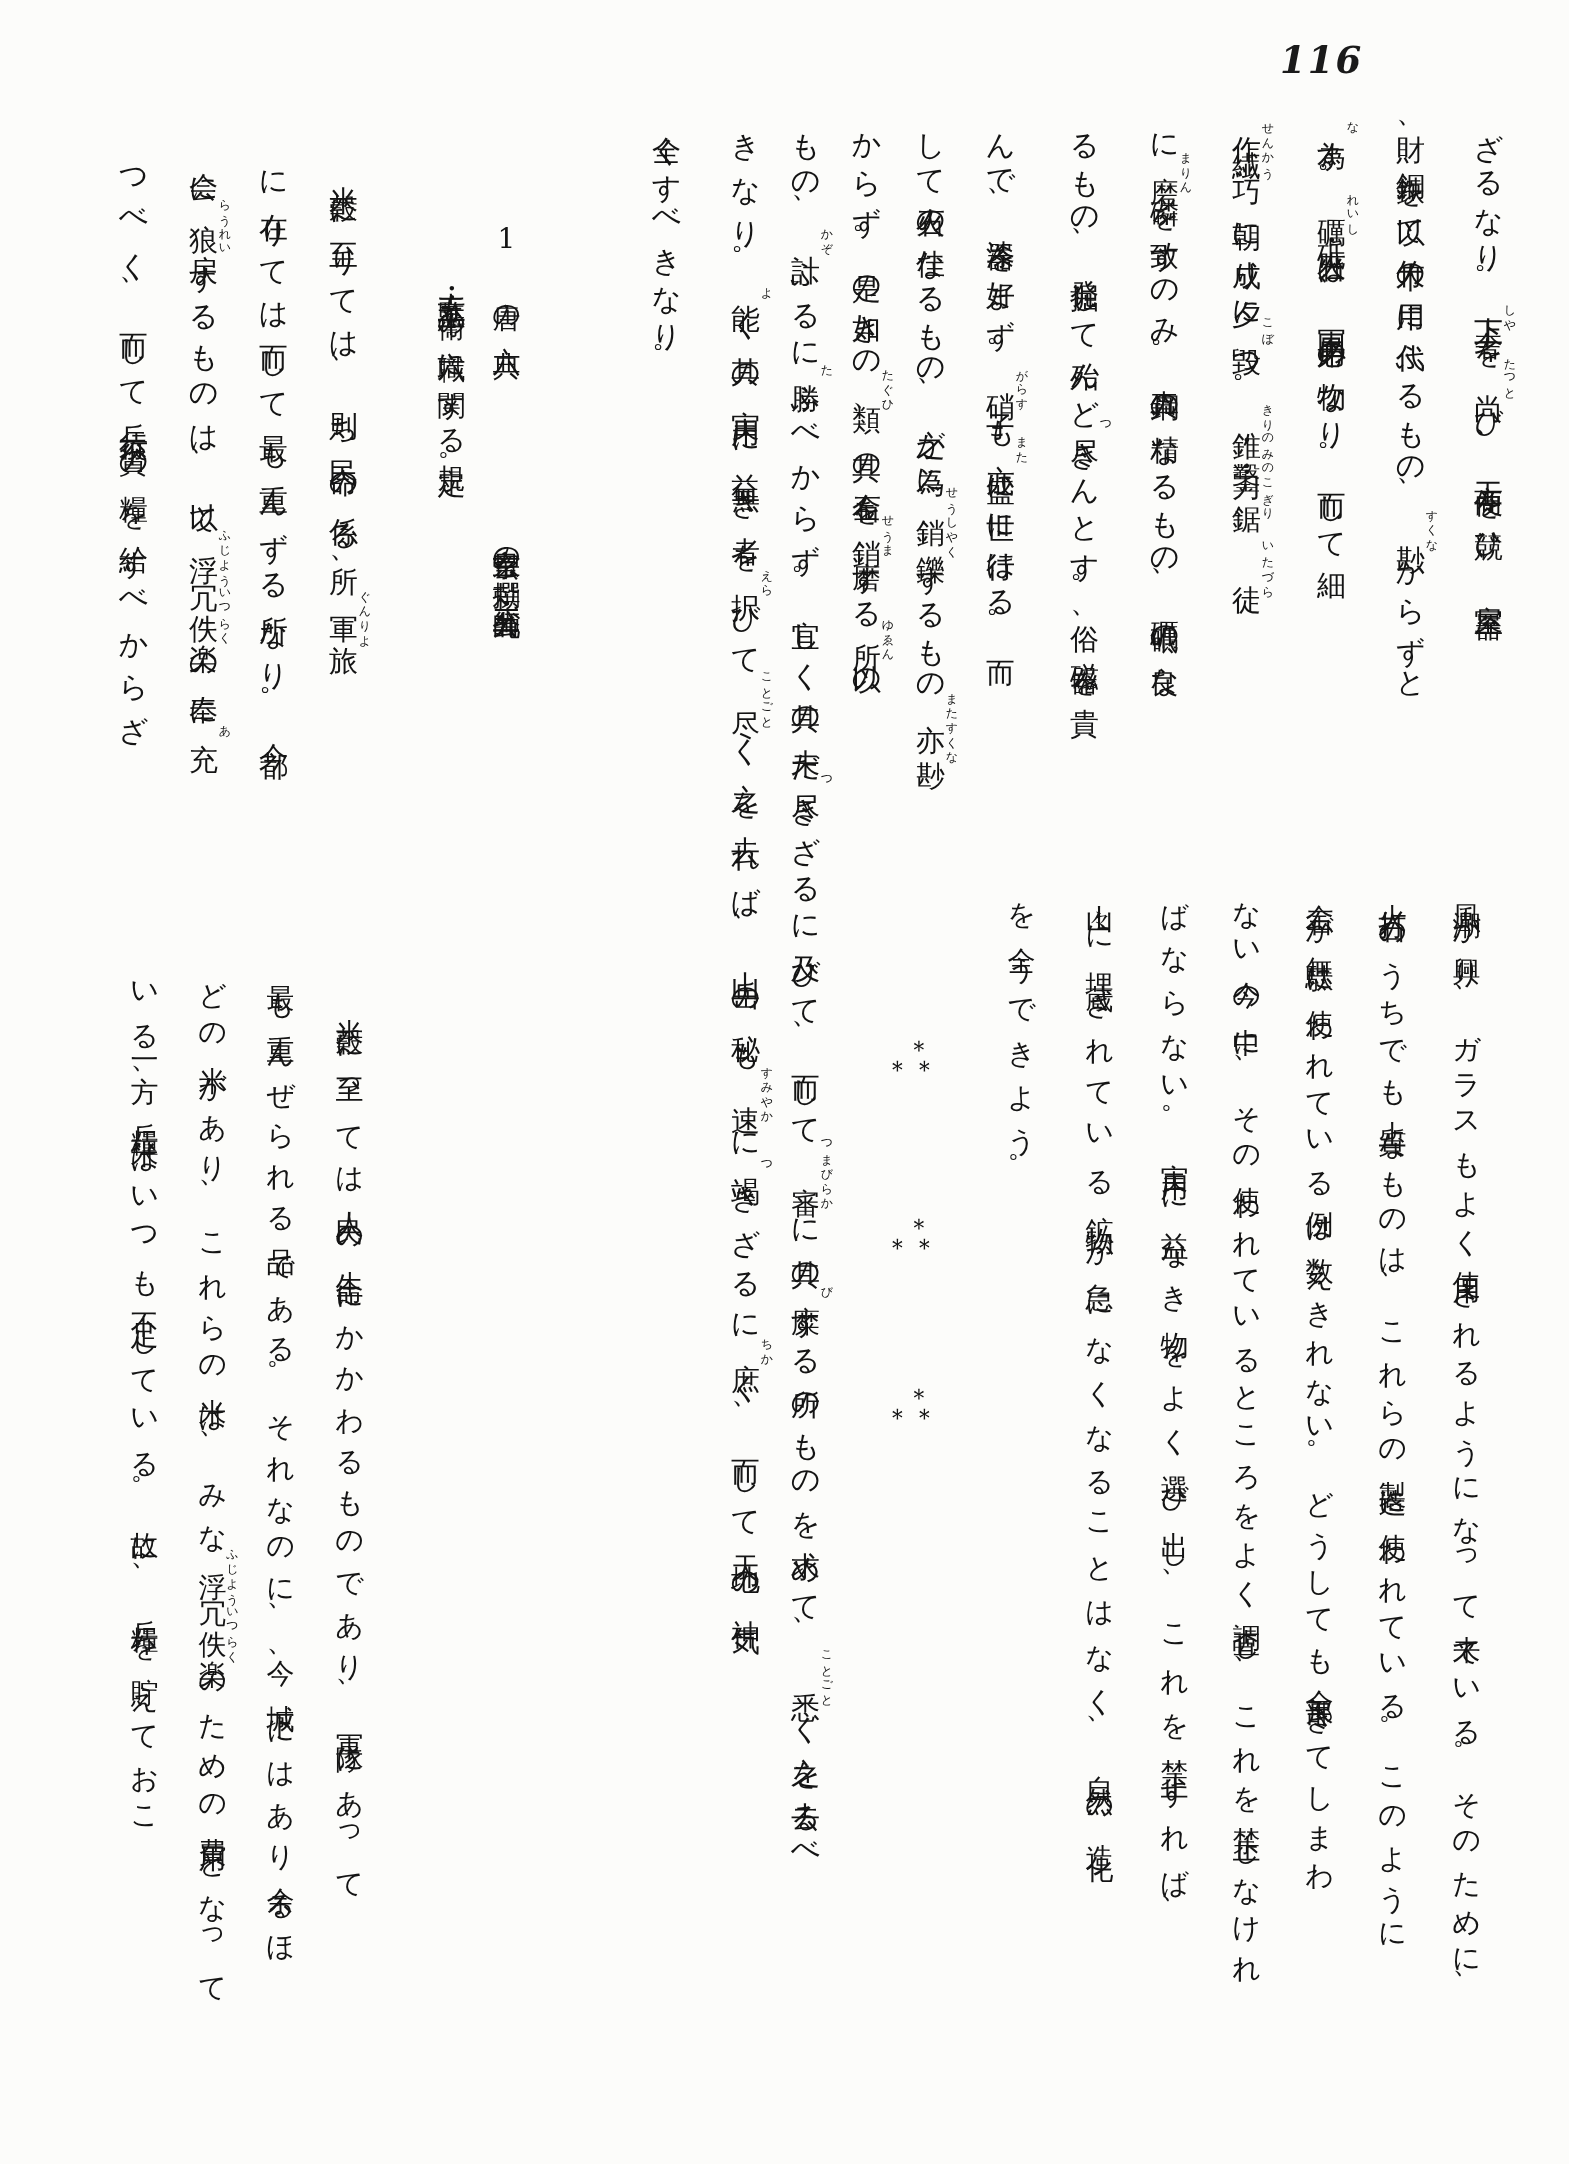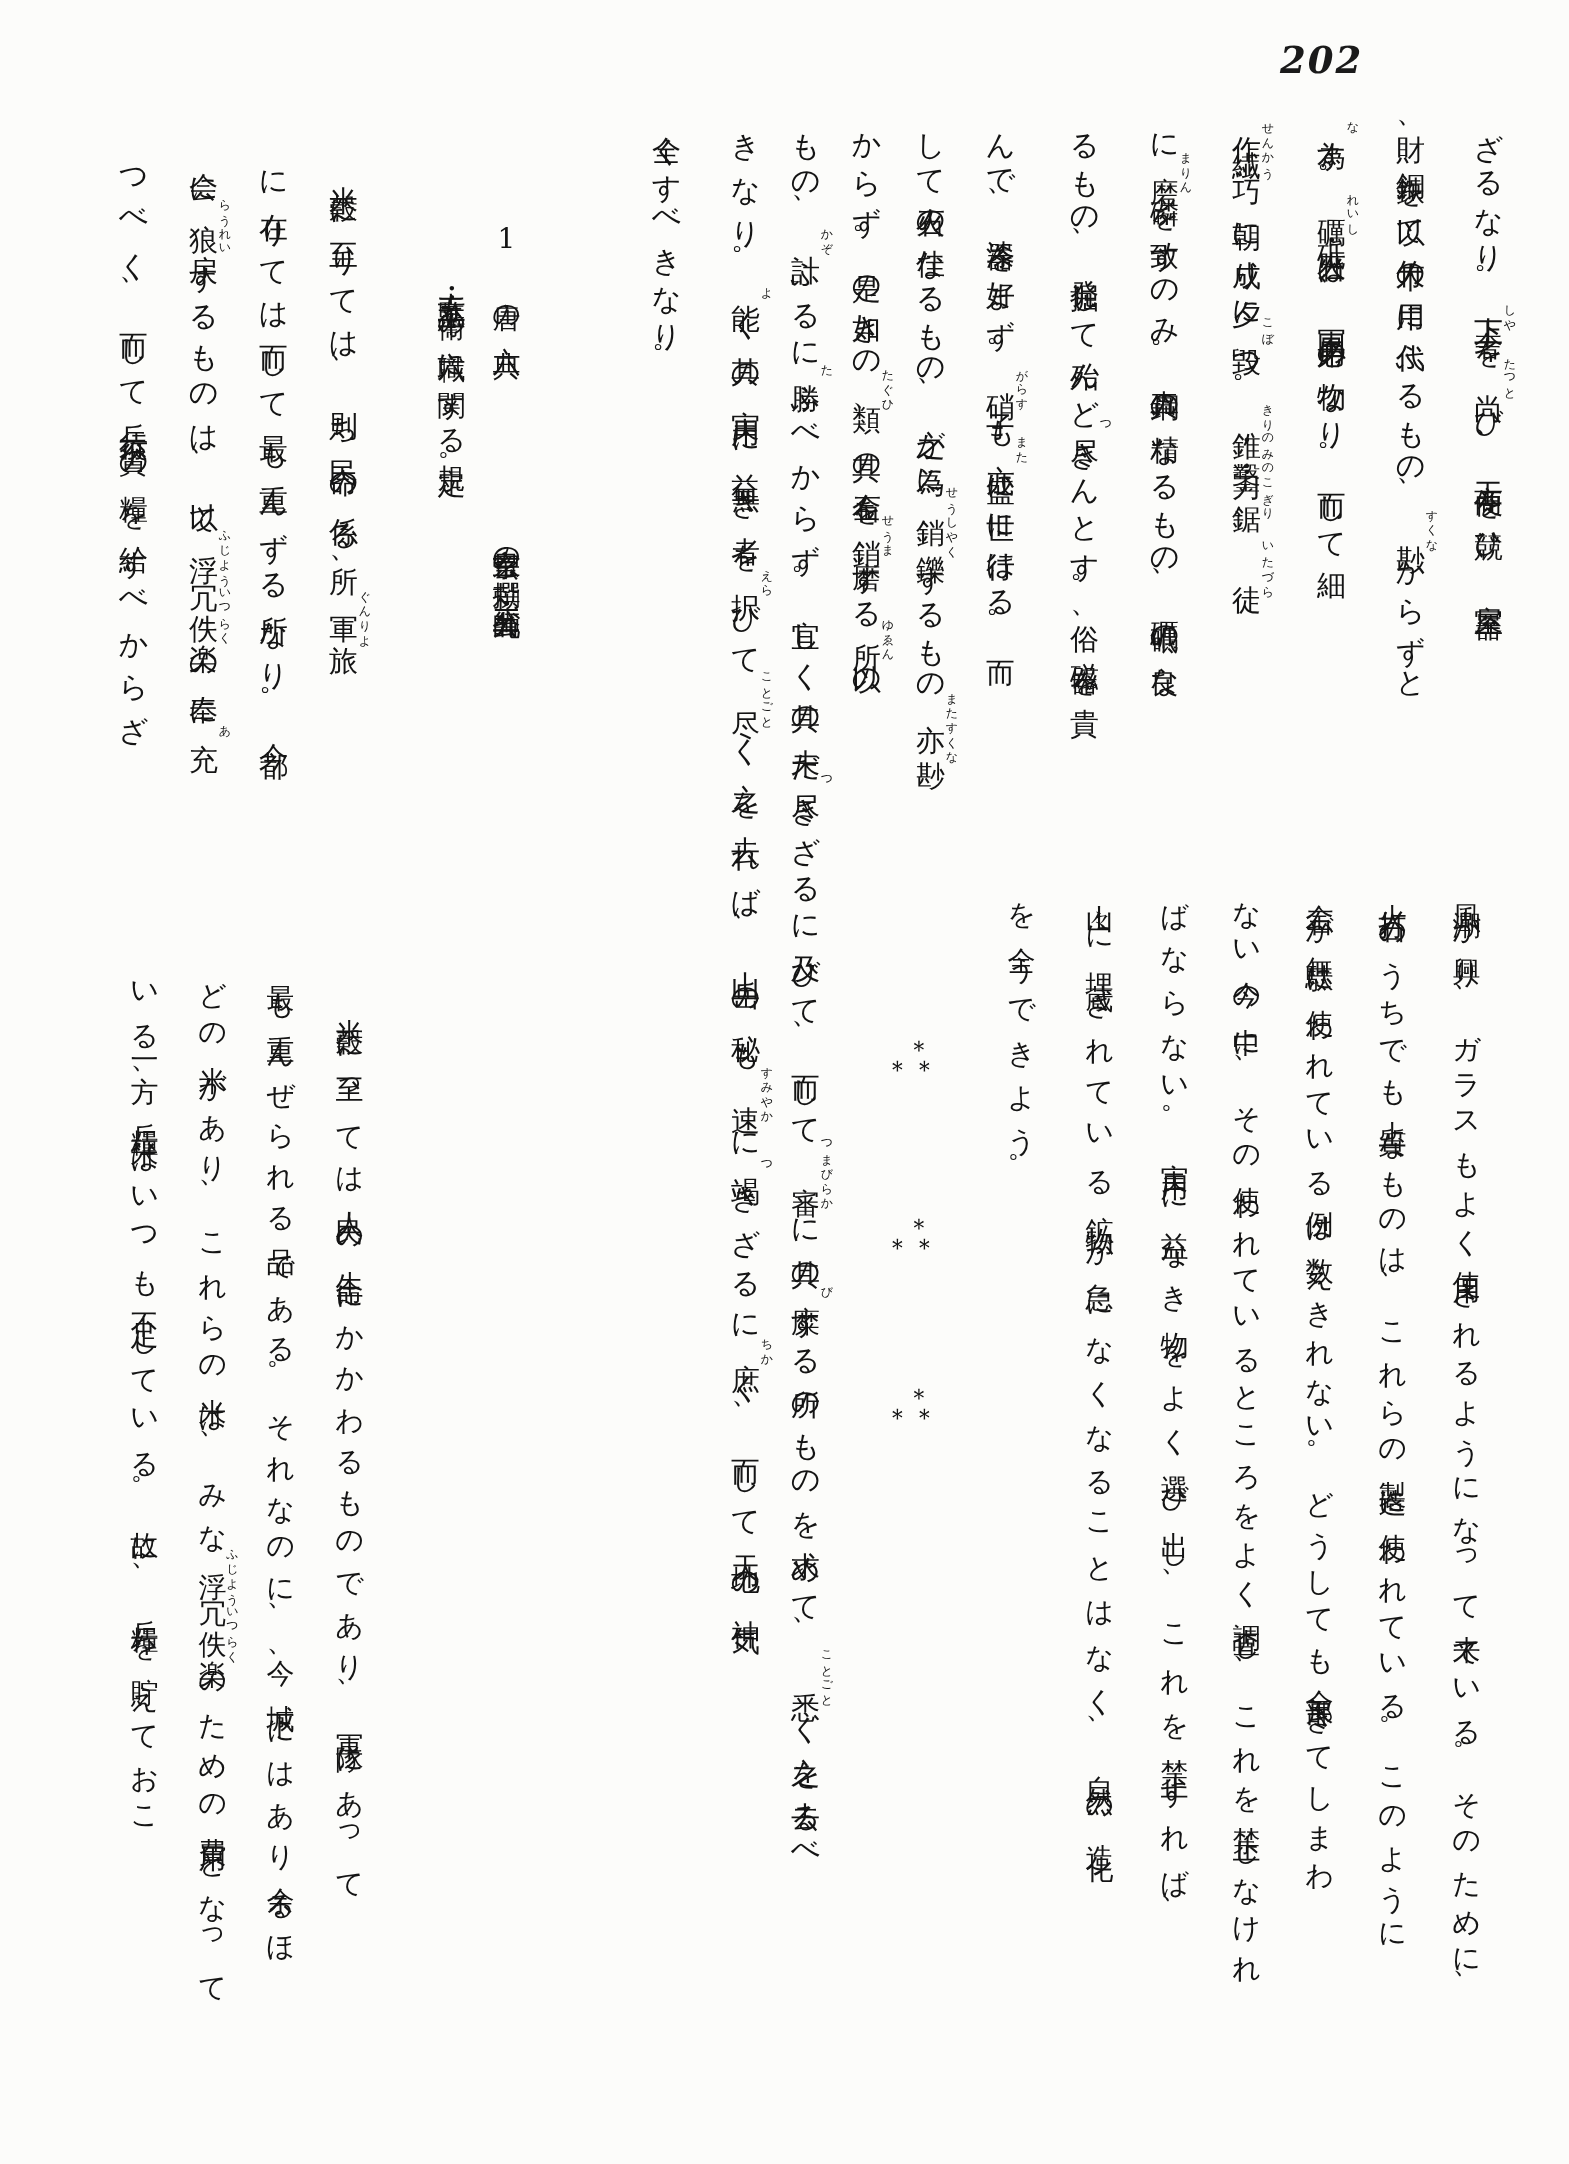--- a/index.html
+++ b/index.html
@@ -44,21 +44,21 @@
     line-height:20px;
     color:#141414;
   }
   .asterism .a-top{display:block;padding-left:14px;}
   .asterism .a-bot{display:block;letter-spacing:2px;}
 </style>
 </head>
 <body>
 
 <div class="page">
-  <div class="pagenum" style="left: 1280px; top: 38px;">202</div>
+  <div class="pagenum" style="left: 1280px; top: 38px;">116</div>
   <div>
       <div class="vcol" style="left: 1474px; top: 113px; font-size: 29px; letter-spacing: 4px;"><span>ざるなり。上下</span><ruby><span>奢</span><rt>しや</rt></ruby><span>を</span><ruby><span>尚</span><rt>たつと</rt></ruby><span>び、工商便を競ひ、室屋器</span></div>
       <div class="vcol" style="left: 1396px; top: 113px; font-size: 29px; letter-spacing: 4px;"><span>財、銅鉄を以て竹木の用に代ふるもの、</span><ruby><span>尠</span><rt>すくな</rt></ruby><span>からずと</span></div>
       <div class="vcol" style="left: 1317px; top: 113px; font-size: 29px; letter-spacing: 4px;"><ruby><span>為</span><rt>な</rt></ruby><span>す。</span><ruby><span>礪砥</span><rt>れいし</rt></ruby><span>・火石は、軍国必用の物なり。而して細</span></div>
       <div class="vcol" style="left: 1232px; top: 113px; font-size: 29px; letter-spacing: 3px;"><span>作</span><ruby><span>繊巧</span><rt>せんかう</rt></ruby><span>、朝に成り夕に</span><ruby><span>毀</span><rt>こぼ</rt></ruby><span>つ。</span><ruby><span>錐</span><rt>きり</rt></ruby><span>・</span><ruby><span>鑿</span><rt>のみ</rt></ruby><span>・刀・</span><ruby><span>鋸</span><rt>のこぎり</rt></ruby><span>、</span><ruby><span>徒</span><rt>いたづら</rt></ruby></div>
       <div class="vcol" style="left: 1150px; top: 113px; font-size: 29px; letter-spacing: 4px;"><span>に</span><ruby><span>磨磷</span><rt>まりん</rt></ruby><span>を致すのみ。真鋼の精なるもの、礪砥の良な</span></div>
       <div class="vcol" style="left: 1070px; top: 113px; font-size: 29px; letter-spacing: 4px;"><span>るもの、発掘して殆んど</span><ruby><span>尽</span><rt>つ</rt></ruby><span>きんとす。俗、磁器を貴</span></div>
       <div class="vcol" style="left: 986px; top: 113px; font-size: 29px; letter-spacing: 3px;"><span>んで、漆器を好まず。</span><ruby><span>硝子</span><rt>がらす</rt></ruby><span>も</span><ruby><span>亦</span><rt>また</rt></ruby><span>盛に世に行はる。而</span></div>
       <div class="vcol" style="left: 916px; top: 113px; font-size: 29px; letter-spacing: 3px;"><span>して火石の佳なるもの、之が為に</span><ruby><span>銷鑠</span><rt>せうしやく</rt></ruby><span>するもの</span><ruby><span>亦尠</span><rt>またすくな</rt></ruby></div>
       <div class="vcol" style="left: 852px; top: 113px; font-size: 29px; letter-spacing: 3px;"><span>からず。是の如きの</span><ruby><span>類</span><rt>たぐひ</rt></ruby><span>、其の金石を</span><ruby><span>銷磨</span><rt>せうま</rt></ruby><span>する</span><ruby><span>所以</span><rt>ゆゑん</rt></ruby><span>の</span></div>

